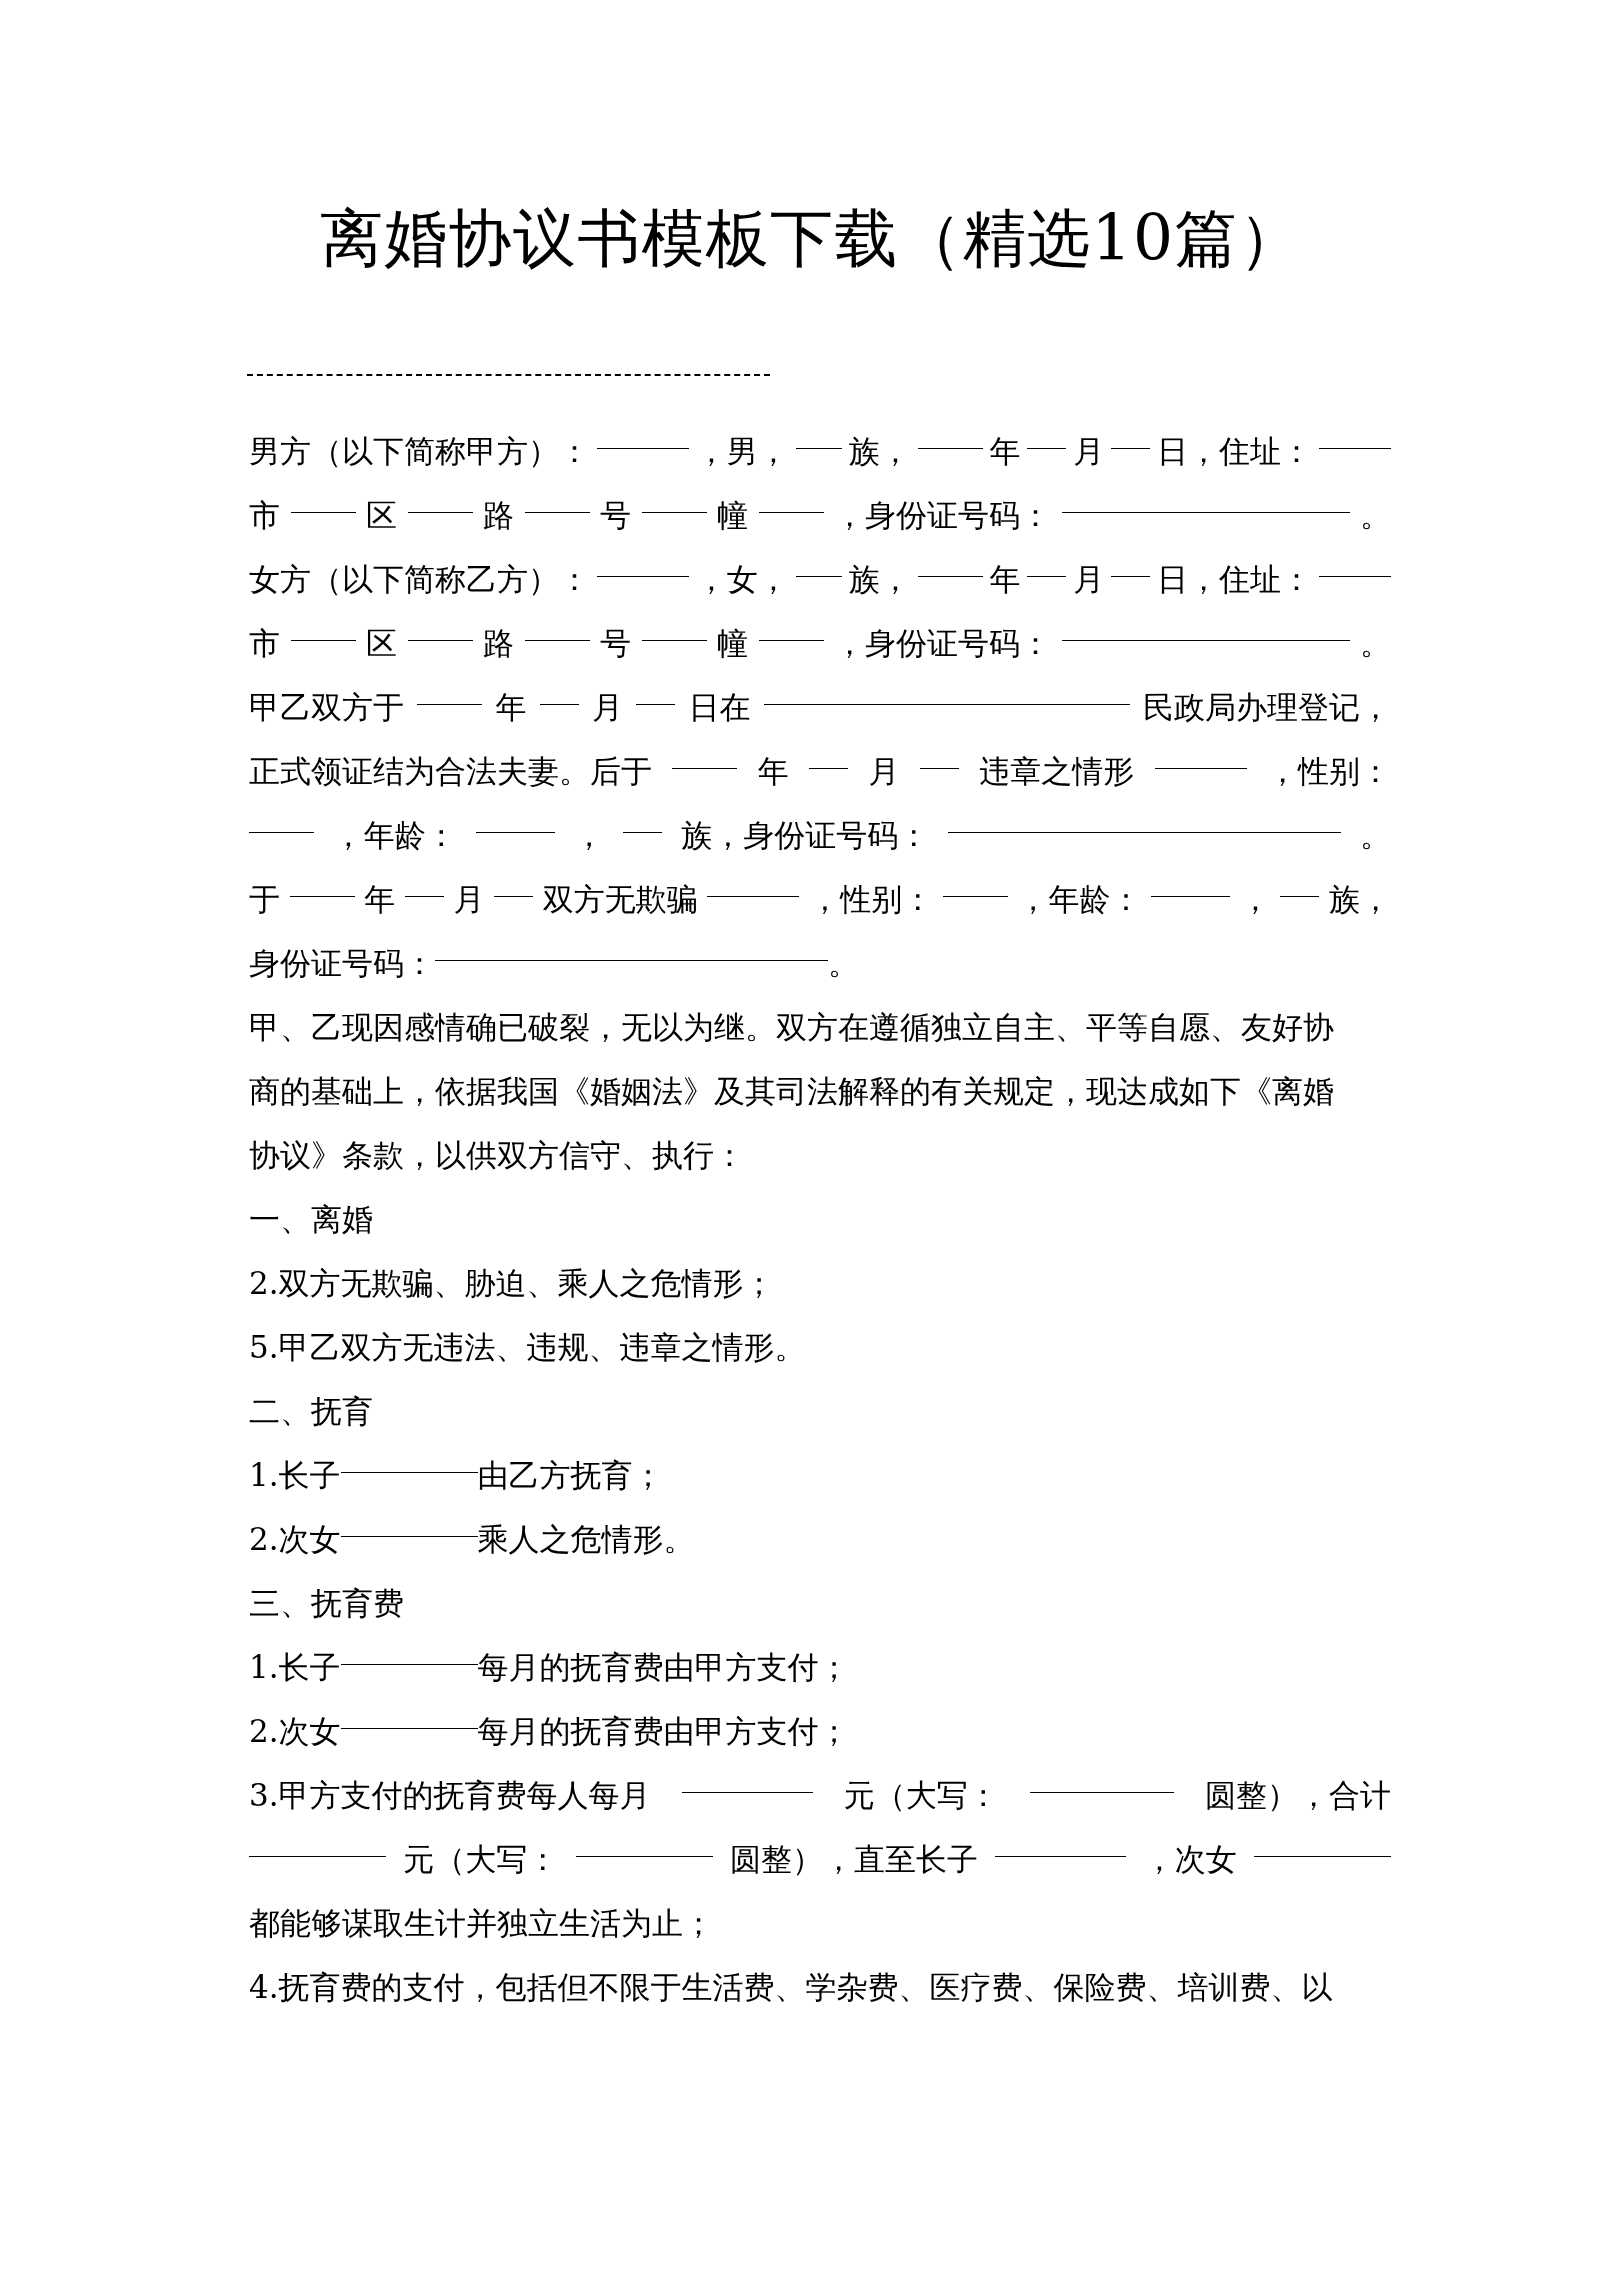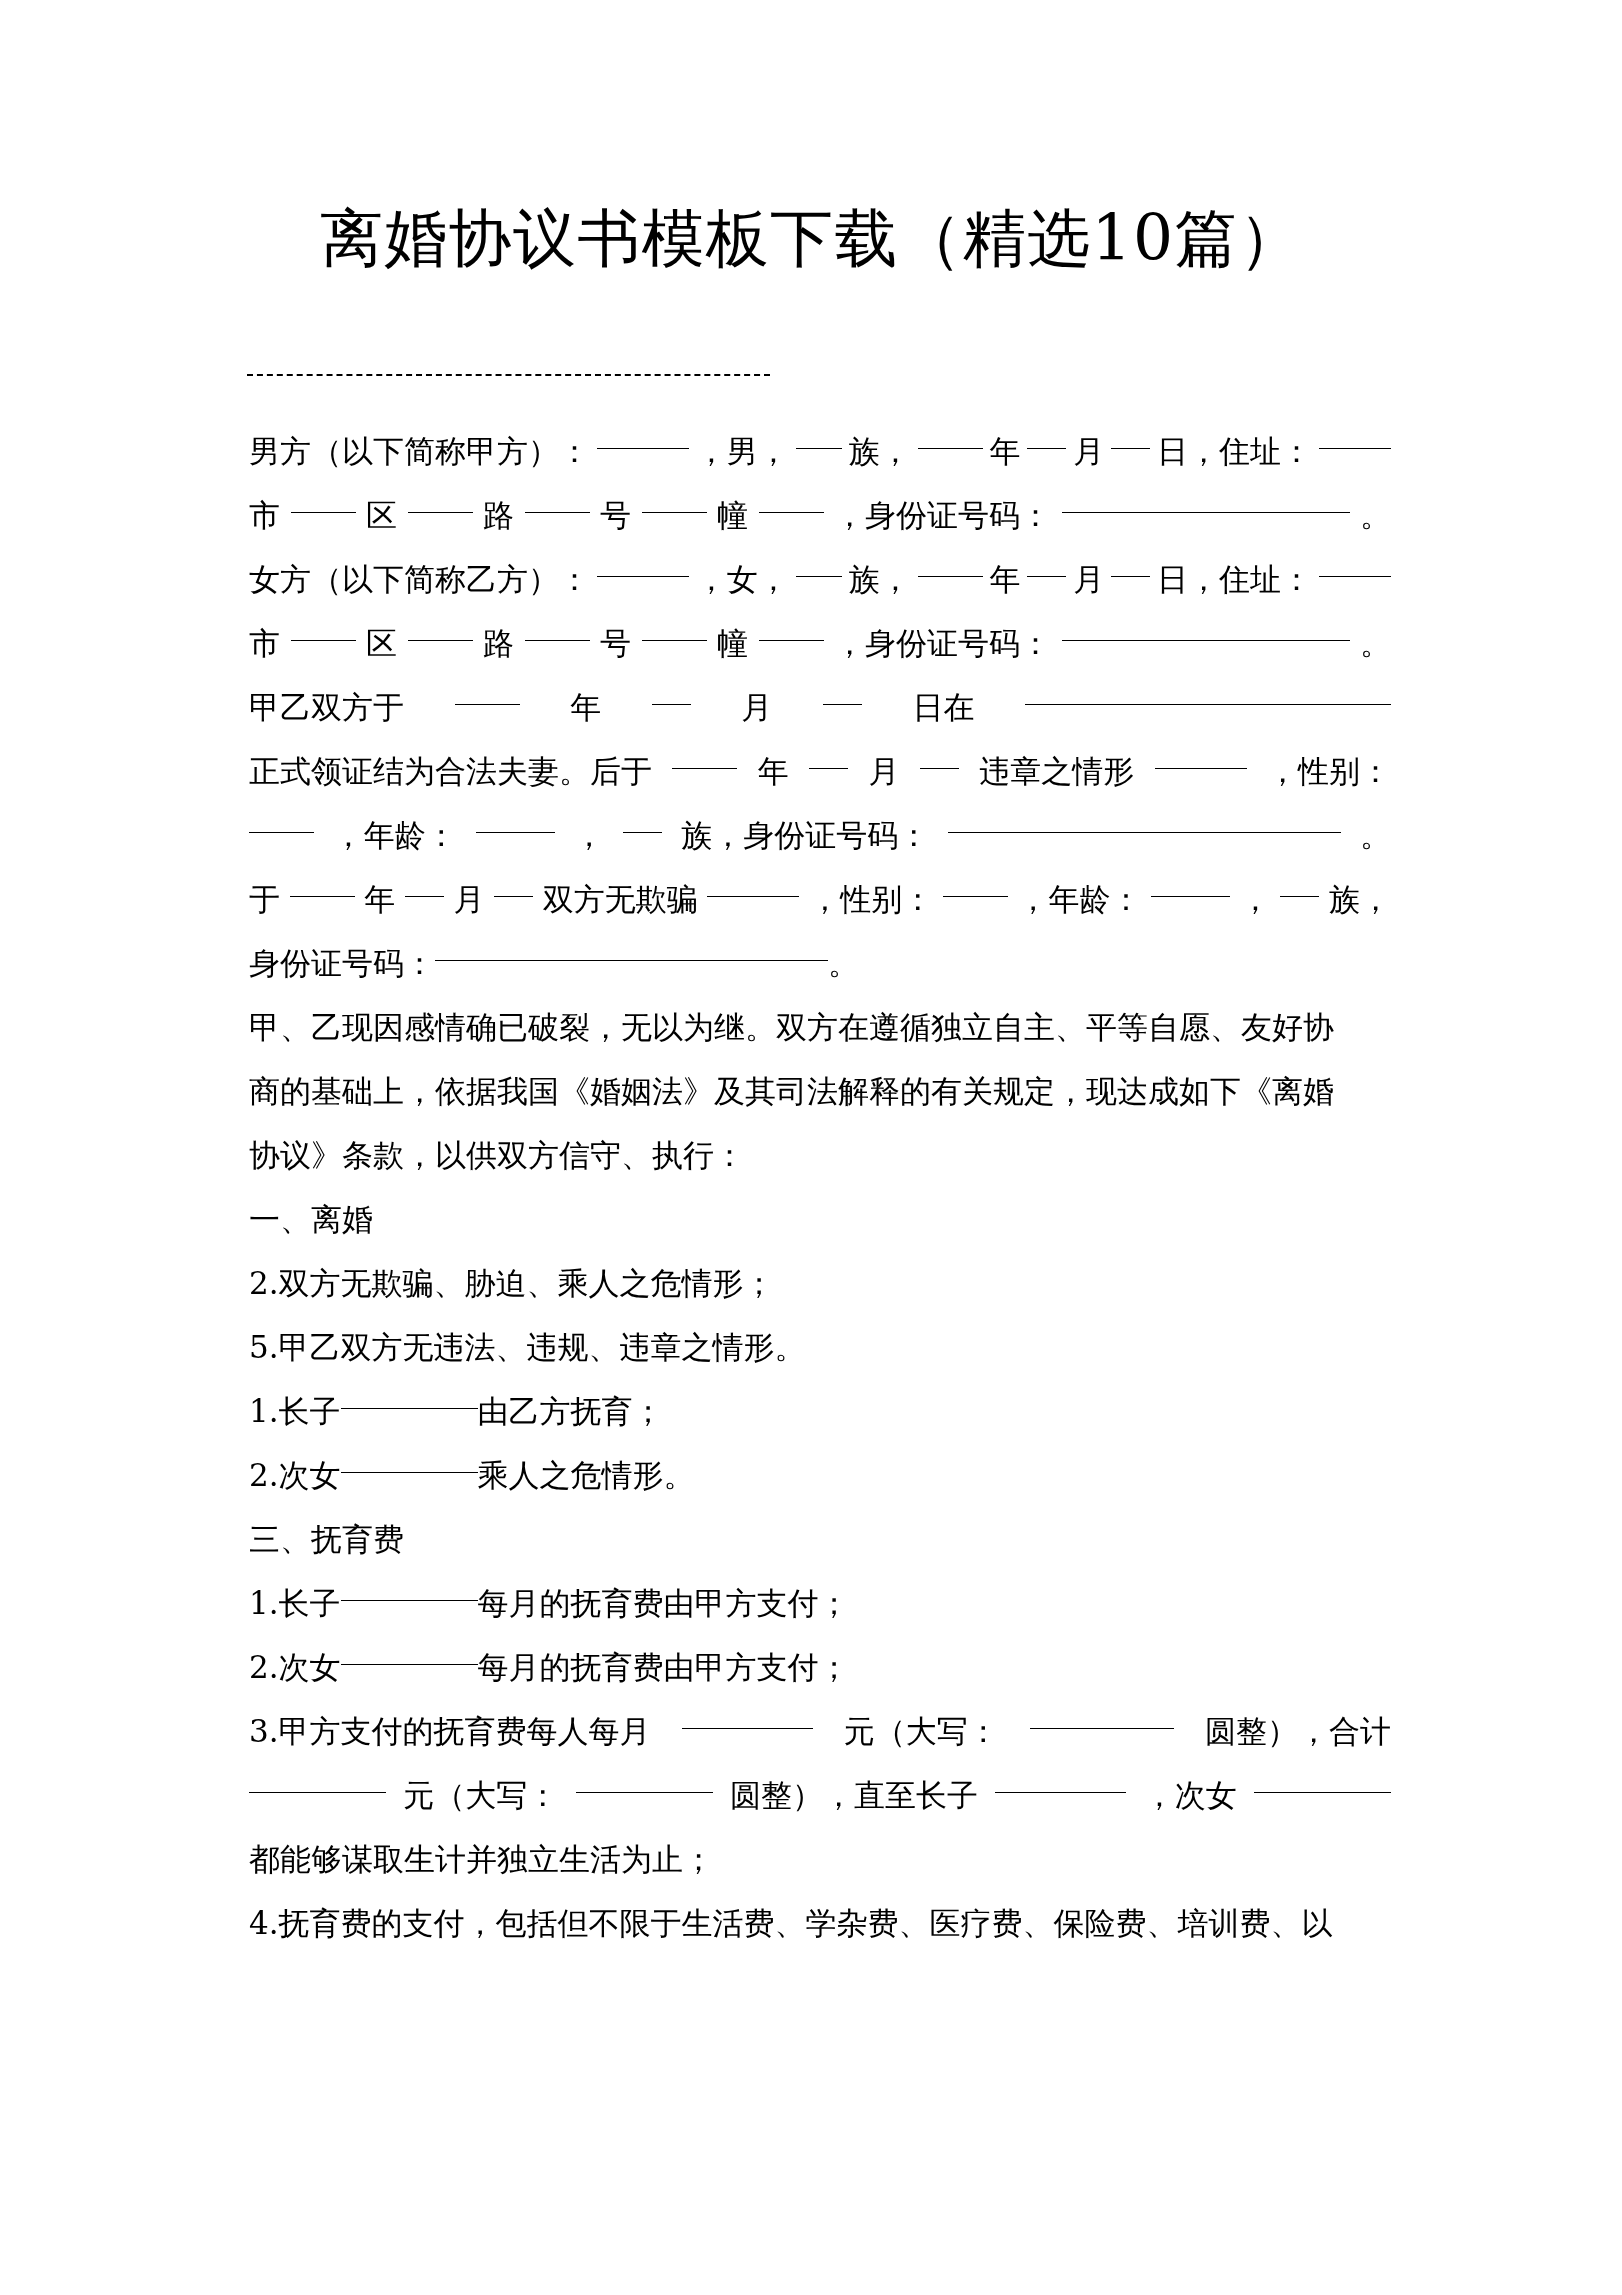--- a/index.html
+++ b/index.html
@@ -84,20 +84,21 @@
       </div>
       <div class="line">
         <span class="seg">甲乙双方于</span>
         <span class="blank" style="width: 65px;"></span>
         <span class="seg">年</span>
         <span class="blank" style="width: 39px;"></span>
         <span class="seg">月</span>
         <span class="blank" style="width: 39px;"></span>
         <span class="seg">日在</span>
         <span class="blank" style="width: 366px;"></span>
+        <span class="seg">民政局办理登记，</span>
       </div>
       <div class="line">
         <span class="seg">正式领证结为合法夫妻。后于</span>
         <span class="blank" style="width: 65px;"></span>
         <span class="seg">年</span>
         <span class="blank" style="width: 39px;"></span>
         <span class="seg">月</span>
         <span class="blank" style="width: 39px;"></span>
         <span class="seg">违章之情形</span>
         <span class="blank" style="width: 92px;"></span>
@@ -145,20 +146,23 @@
         <span class="seg">协议》条款，以供双方信守、执行：</span>
       </div>
       <div class="line left">
         <span class="seg">一、离婚</span>
       </div>
       <div class="line left">
         <span class="seg">2.双方无欺骗、胁迫、乘人之危情形；</span>
       </div>
       <div class="line left">
         <span class="seg">5.甲乙双方无违法、违规、违章之情形。</span>
+      </div>
+      <div class="line left">
+        <span class="seg">二、抚育</span>
       </div>
       <div class="line left">
         <span class="seg">1.长子</span>
         <span class="blank" style="width: 137px;"></span>
         <span class="seg">由乙方抚育；</span>
       </div>
       <div class="line left">
         <span class="seg">2.次女</span>
         <span class="blank" style="width: 137px;"></span>
         <span class="seg">乘人之危情形。</span>

